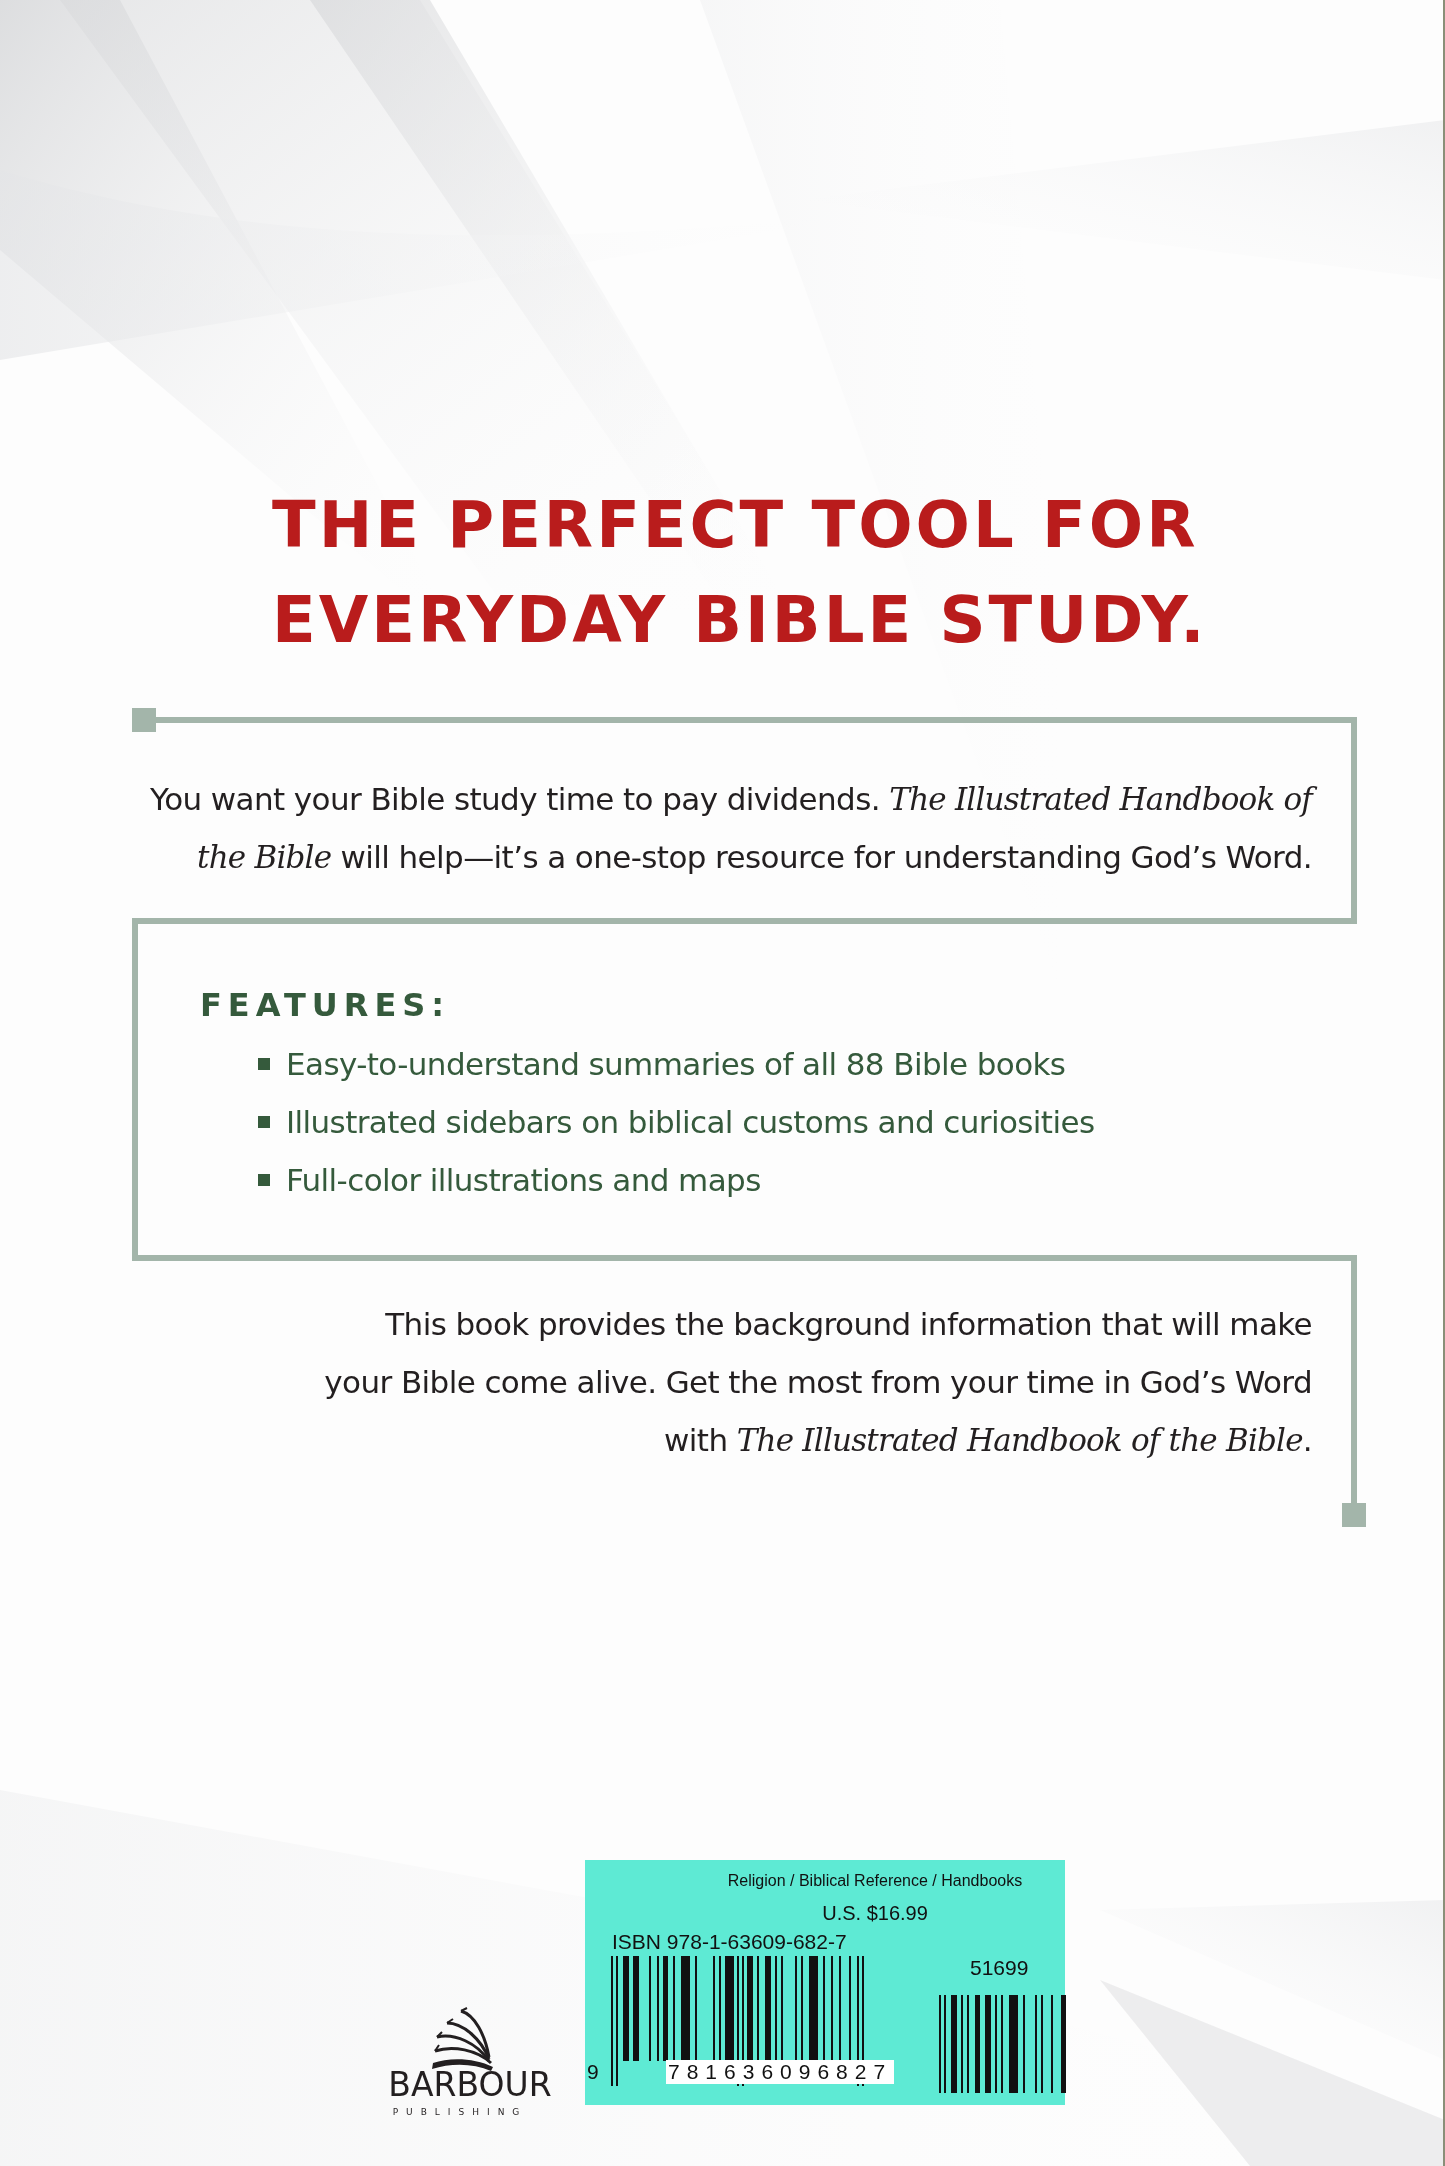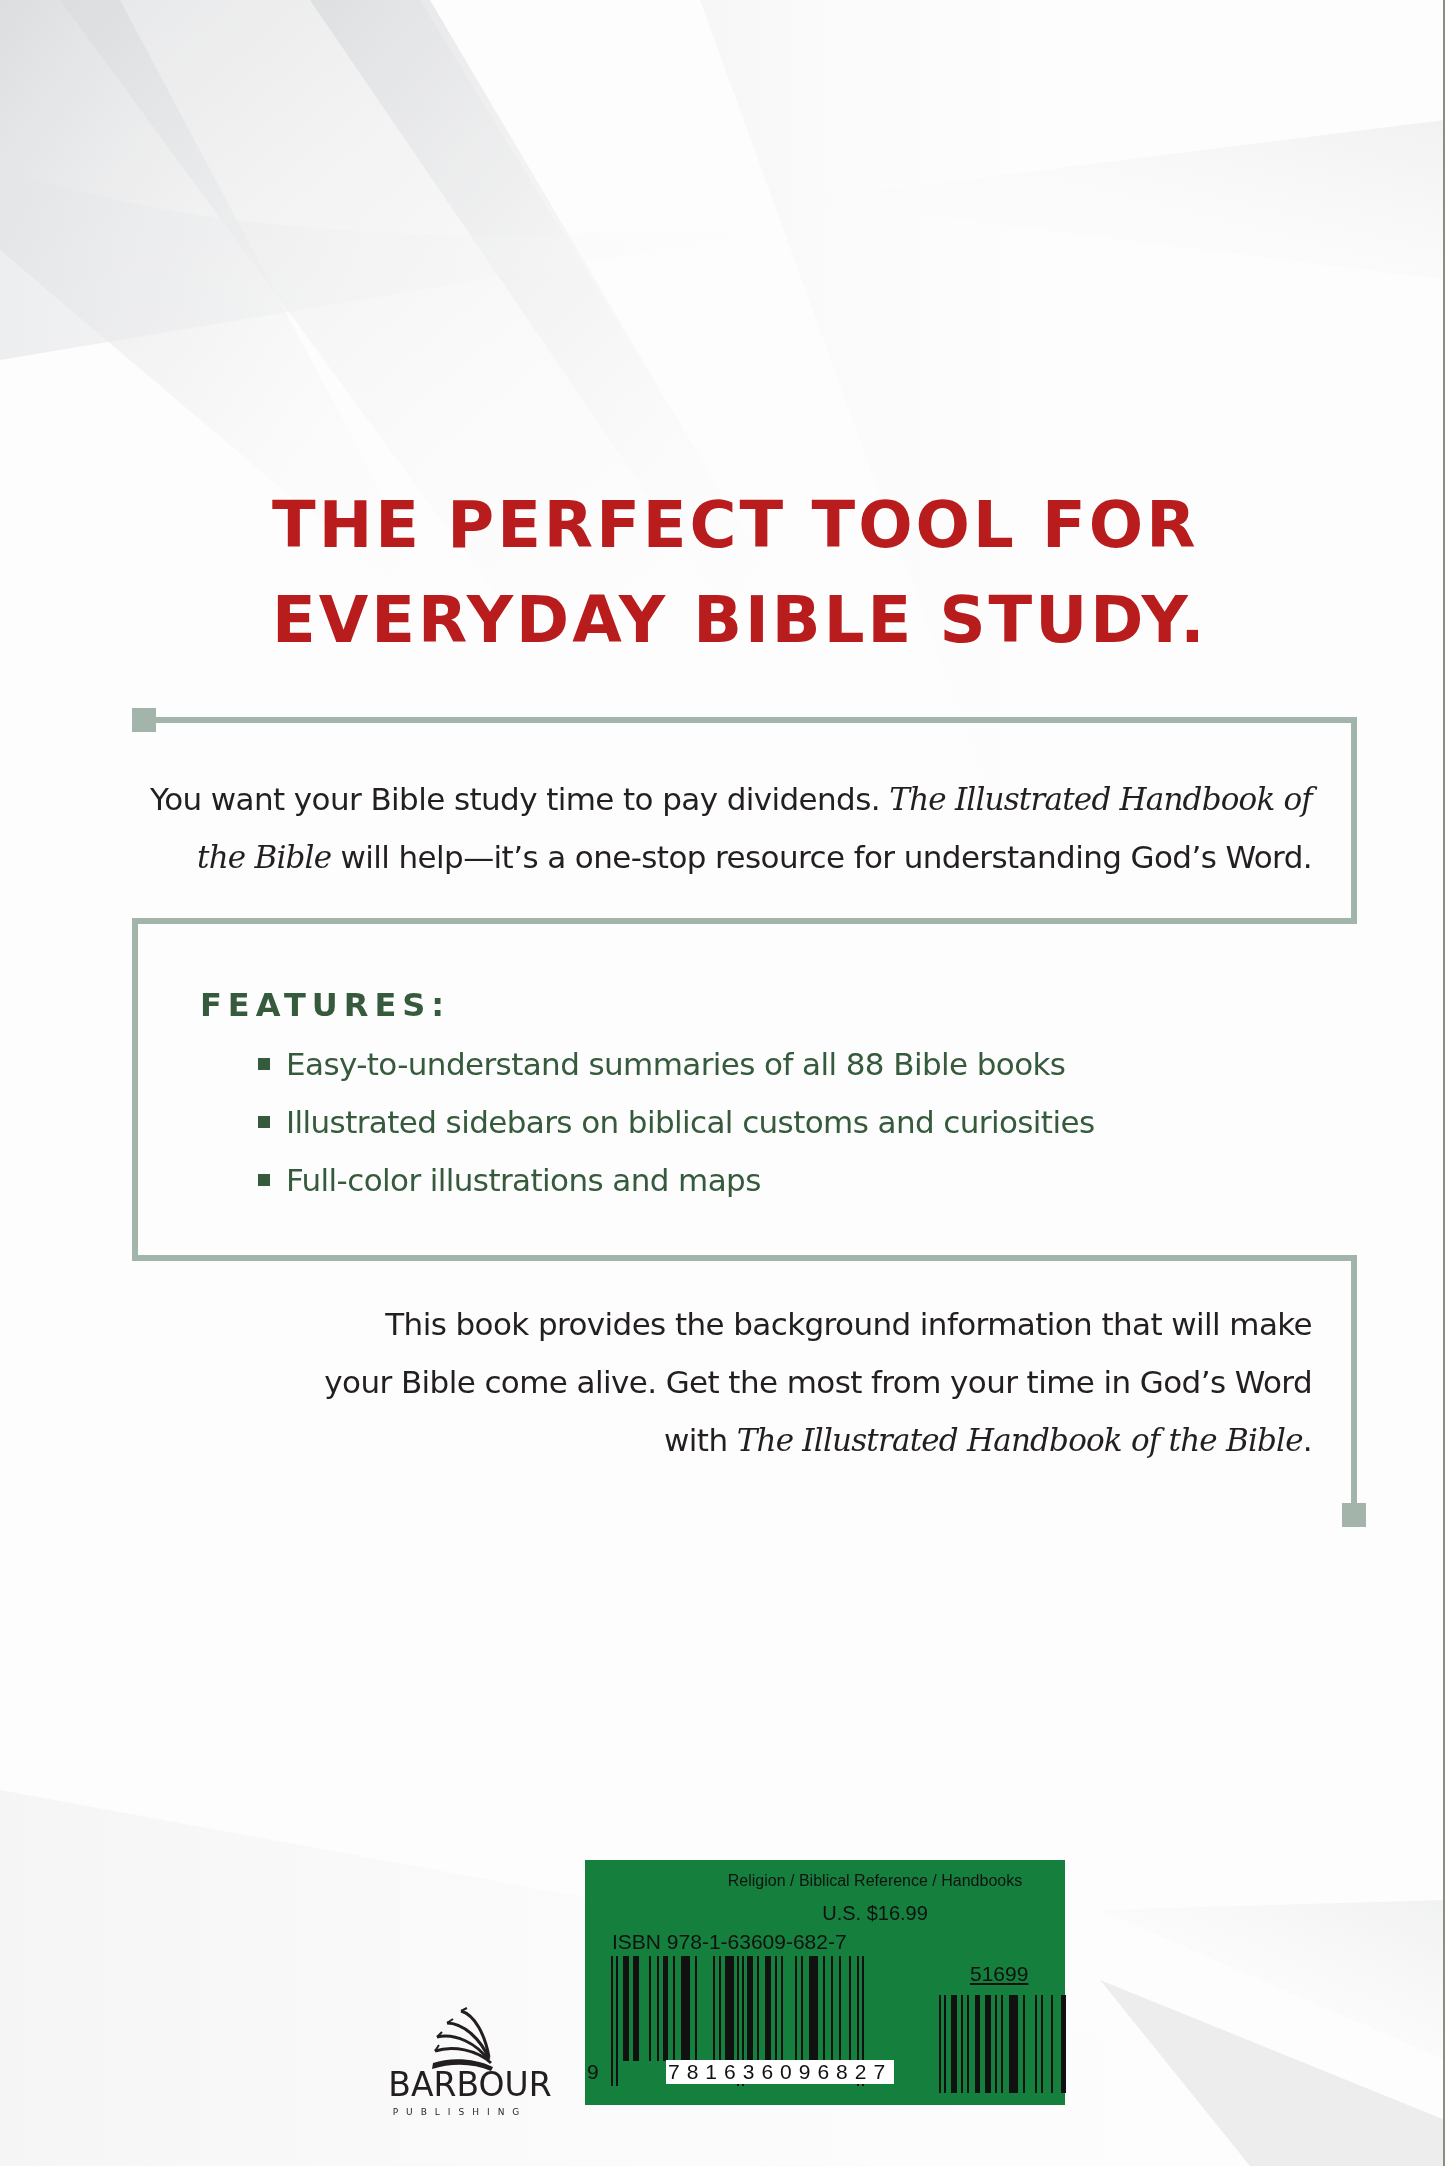--- a/index.html
+++ b/index.html
@@ -33,30 +33,30 @@
     .closing .line { display: block; white-space: nowrap; }
     .closing i { font-family: "DejaVu Serif", serif; font-style: italic; letter-spacing: -0.8px; }
 
     .logo { position: absolute; left: 370px; top: 1995px; width: 180px; height: 135px; }
     .logo-icon { position: absolute; left: 55px; top: 10px; width: 75px; height: 70px; }
     .logo-name { position: absolute; left: 10px; top: 70px; width: 180px; text-align: center;
       font-family: "DejaVu Sans", sans-serif; font-size: 33px; font-weight: normal; color: #231f20; letter-spacing: 0px; }
     .logo-sub { position: absolute; left: 0; top: 112px; width: 180px; text-align: center;
       font-family: "DejaVu Sans", sans-serif; font-size: 9px; letter-spacing: 8px; color: #231f20; }
 
-    .barcode-box { position: absolute; left: 585px; top: 1860px; width: 480px; height: 245px; background: #15803d; }
+    .barcode-box { position: absolute; left: 585px; top: 1860px; width: 480px; height: 245px; background: #5eead4; }
     .bc-category { position: absolute; left: 0; top: 12px; width: 480px; padding-left: 100px; box-sizing: border-box;
       font-family: "Liberation Sans", sans-serif; font-size: 16px; color: #111; text-align: center; }
     .bc-price { position: absolute; left: 180px; top: 42px; width: 220px; text-align: center;
       font-family: "Liberation Sans", sans-serif; font-size: 20px; color: #111; }
     .bc-isbn { position: absolute; left: 27px; top: 70px; font-family: "Liberation Sans", sans-serif; font-size: 21px; color: #111; }
     .bc-main { position: absolute; left: 26px; top: 96px; width: 265px; height: 130px; }
     .bc-digit-lead { position: absolute; left: 2px; top: 200px; font-family: "Liberation Sans", sans-serif; font-size: 21px; color: #111; }
     .bc-digits { position: absolute; left: 33px; top: 200px; font-family: "Liberation Sans", sans-serif; font-size: 21px; letter-spacing: 7px; color: #111; background: #fff; padding: 0 2px; margin-left: 48px; }
-    .bc-addon-num { position: absolute; left: 385px; top: 102px; font-family: "Liberation Sans", sans-serif; font-size: 21px; color: #111; text-decoration: underline; }
+    .bc-addon-num { position: absolute; left: 385px; top: 96px; font-family: "Liberation Sans", sans-serif; font-size: 21px; color: #111; }
     .bc-addon { position: absolute; left: 354px; top: 135px; width: 130px; height: 98px; }
   </style>
 </head>
 <body>
 
 <div class="page">
 
   <svg class="bg" viewBox="0 0 1445 2166" preserveAspectRatio="none">
     <defs>
       <linearGradient id="g1" x1="0" y1="0" x2="1" y2="1">

